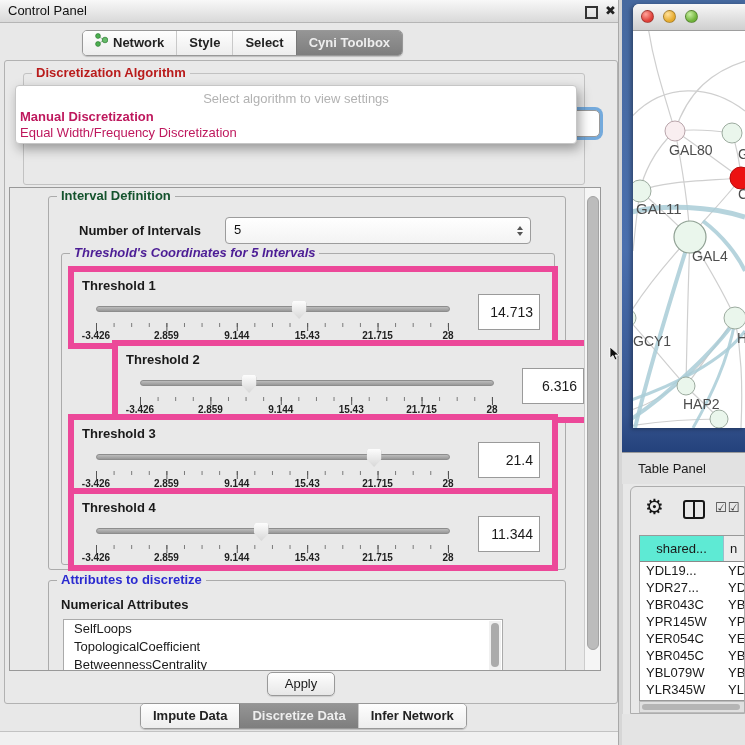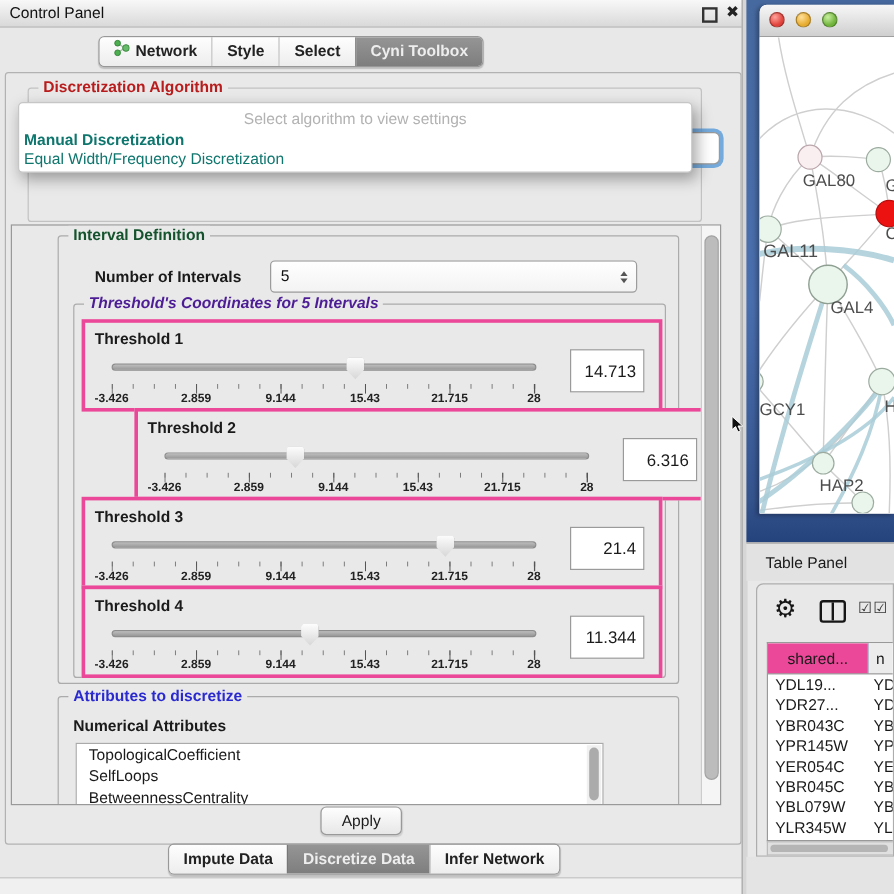--- a/index.html
+++ b/index.html
@@ -29,21 +29,21 @@
   .group-title{position:absolute;top:-9px;left:8px;background:#e9e9e9;padding:0 4px;font-size:13px;font-weight:bold;}
 
   .algo-group{left:18px;top:12px;width:560px;height:110px;border-color:#c2c2c2;}
   .algo-group .group-title{color:#b91c1c;}
   .algo-combo{position:absolute;left:24px;top:36px;width:550px;height:25px;background:#fff;border:1px solid #999;
               border-radius:5px;box-shadow:0 0 0 3px rgba(86,154,216,.8);}
 
   .popup{position:absolute;left:10px;top:24px;width:560px;height:57px;background:#fff;border:1px solid #c6c6c6;
          border-radius:4px;box-shadow:3px 5px 12px rgba(0,0,0,.35);z-index:6;font-size:13px;}
   .popup-hint{text-align:center;color:#b2b2b2;padding-top:5px;height:18px;}
-  .popup-item{padding-left:4px;height:16px;line-height:16px;color:#0f766e;}
+  .popup-item{padding-left:4px;height:16px;line-height:16px;color:#be185d;}
   .popup-item.selected{font-weight:bold;}
 
   .tabledata-group{left:18px;top:78px;width:560px;height:48px;}
   .combo{position:absolute;background:linear-gradient(#ffffff,#f3f3f3);border:1px solid #9c9c9c;border-radius:4px;
          font-size:13px;line-height:24px;padding-left:8px;color:#111;}
   .stepper{position:absolute;right:7px;top:50%;transform:translateY(-50%);display:flex;flex-direction:column;gap:2px;}
   .arr-up{width:0;height:0;border-left:3px solid transparent;border-right:3px solid transparent;border-bottom:4px solid #555;}
   .arr-dn{width:0;height:0;border-left:3px solid transparent;border-right:3px solid transparent;border-top:4px solid #555;}
   .td-combo{left:6px;top:14px;width:546px;height:25px;}
 
@@ -54,21 +54,21 @@
                   border:1px solid #a3a3a3;border-radius:6px;}
 
   .interval-group{left:38px;top:8px;width:516px;height:372px;}
   .interval-group > .group-title{color:#14532d;}
   .noi-label{position:absolute;left:30px;top:26px;font-size:13px;font-weight:bold;}
   .noi-combo{left:176px;top:20px;width:296px;height:25px;}
 
   .threshold-group{left:12px;top:56px;width:492px;height:310px;}
   .threshold-group > .group-title{color:#4c1d95;font-style:italic;}
 
-  .tpanel{position:absolute;left:6px;width:478px;height:71px;border:3px solid #ec4899;background:#e9e9e9;}
+  .tpanel{position:absolute;left:6px;width:478px;height:71px;border:6px solid #ec4899;background:#e9e9e9;}
   .tpanel-title{position:absolute;left:8px;top:6px;font-size:13px;font-weight:bold;}
   .slider{position:absolute;left:22px;top:28px;width:352px;height:40px;}
   .track{position:absolute;left:0;top:6px;width:100%;height:4px;border:1px solid #8d8d8d;border-radius:3px;
          background:linear-gradient(#bcbcbc,#989898);}
   .thumb-h{position:absolute;top:1px;width:15px;height:18px;transform:translateX(-50%);
          background:linear-gradient(#fdfdfd,#d7d7d7);
          clip-path:polygon(12% 0,88% 0,100% 14%,100% 55%,50% 100%,0 55%,0 14%);
          filter:drop-shadow(0 0 1px #777);}
   .ticks{position:absolute;left:0;top:23px;width:100%;height:8px;}
   .ticks-minor{position:absolute;left:0;top:0;width:100%;height:4px;border-right:1px solid #777;
@@ -116,21 +116,21 @@
              border-top:1px solid #9a9a9a;font-size:13px;line-height:32px;padding-left:16px;box-sizing:border-box;}
   .tp-body{position:absolute;left:630px;top:486px;width:115px;height:228px;background:#e8e8e8;
            border:1px solid #adadad;border-radius:6px 0 0 0;box-sizing:border-box;}
   .tp-gear{position:absolute;left:14px;top:8px;font-size:21px;color:#161616;}
   .tp-colicon{position:absolute;left:52px;top:13px;width:18px;height:15px;border:2px solid #161616;border-radius:3px;}
   .tp-colicon::after{content:"";position:absolute;left:50%;top:0;bottom:0;width:2px;background:#161616;transform:translateX(-1px);}
   .tp-checks{position:absolute;left:84px;top:13px;font-size:13px;color:#333;letter-spacing:1px;}
   .tp-table{position:absolute;left:8px;top:48px;right:0;height:166px;background:#fff;border:1px solid #999;
             border-right:none;overflow:hidden;font-size:13px;box-sizing:border-box;}
   .tp-thead{display:flex;height:25px;border-bottom:1px solid #8a8a8a;}
-  .tp-th1{width:84px;background:#ec4899;border-right:1px solid #9bbecb;text-align:center;line-height:25px;box-sizing:border-box;}
+  .tp-th1{width:84px;background:#5eead4;border-right:1px solid #9bbecb;text-align:center;line-height:25px;box-sizing:border-box;}
   .tp-th2{flex:1;background:#ececec;padding-left:6px;line-height:25px;}
   .tp-row{display:flex;height:17px;line-height:17px;}
   .tp-c1{width:84px;padding-left:6px;box-sizing:border-box;white-space:nowrap;overflow:hidden;}
   .tp-c2{flex:1;padding-left:4px;white-space:nowrap;overflow:hidden;}
   .tp-hscroll{position:absolute;left:8px;top:214px;right:0;height:12px;background:#e0e0e0;border:1px solid #bbb;
               border-right:none;box-sizing:border-box;}
   .tp-hscroll .thumb{position:absolute;left:2px;top:2px;right:4px;height:6px;background:#b5b5b5;border-radius:4px;}
   .right-bottom{position:absolute;left:622px;top:714px;width:123px;height:31px;background:#e4e4e4;}
 
   .cursor{position:absolute;left:609px;top:346px;z-index:20;}
@@ -285,22 +285,22 @@
               </div>
               <div class="valuebox">11.344</div>
             </div>
           </div>
         </div>
 
         <div class="group attr-group">
           <span class="group-title">Attributes to discretize</span>
           <span class="attr-heading">Numerical Attributes</span>
           <div class="attr-list">
+            <div class="attr-item">SelfLoops</div>
             <div class="attr-item">TopologicalCoefficient</div>
-            <div class="attr-item">SelfLoops</div>
             <div class="attr-item">BetweennessCentrality</div>
             <div class="attr-scroll">
                 <div class="thumb"></div>
               </div>
           </div>
         </div>
 
         <div class="vscroll">
             <div class="thumb"></div>
           </div>

